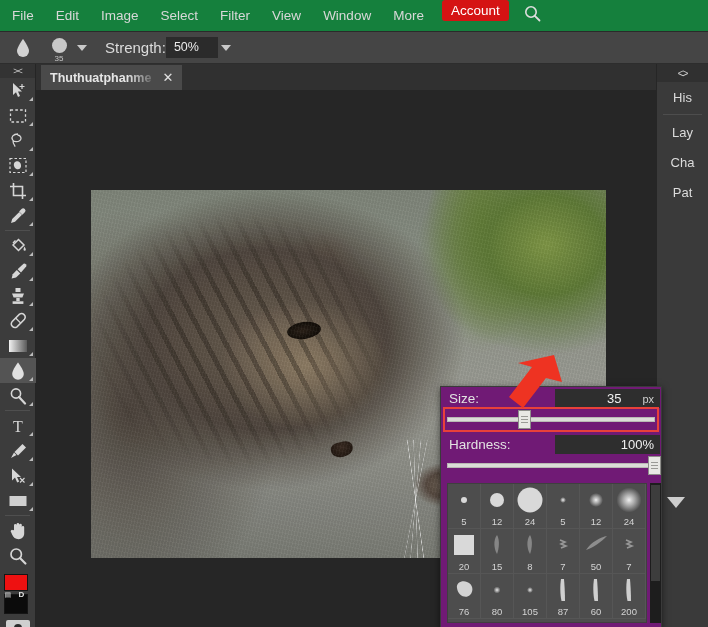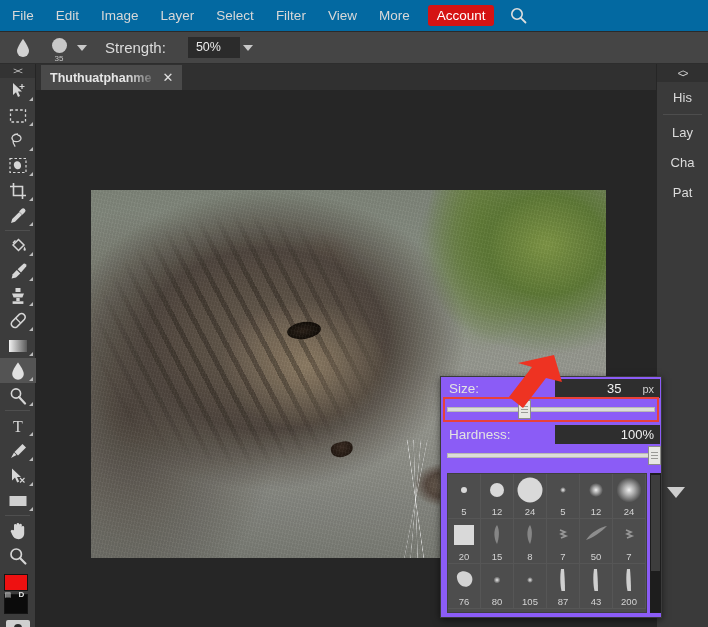--- a/index.html
+++ b/index.html
@@ -10,22 +10,22 @@
     overflow: hidden;
   }
   #app {
     position: relative; width: 708px; height: 627px;
     background: #2b2b2b;
   }
 
   
   .menubar {
     position: absolute; left: 0; top: 0; width: 708px; height: 32px;
-    background: #0369a1;
-    display: flex; align-items: center;
+    background: #15803d;
+    display: flex; align-items: flex-start;
     border-bottom: 1px solid #2a2a2a;
   }
   .menu-item {
     color: #d8d8d8; font-size: 13.5px;
     padding: 0 11px; height: 32px; line-height: 32px;
     white-space: nowrap; cursor: default;
   }
   .menu-item:first-child { padding-left: 12px; }
   .menu-item.account {
     background: #d51313; color: #ffffff;
@@ -64,21 +64,21 @@
     width: 0; height: 0;
     border-left: 5px solid transparent; border-right: 5px solid transparent;
     border-top: 6px solid #c9c9c9;
     margin-left: 3px;
   }
   .opt-label {
     color: #dcdcdc; font-size: 15px; margin-left: 18px;
   }
   .opt-value {
     background: #2b2b2b; color: #eaeaea; font-size: 12.5px;
-    padding: 2px 7px 3px 7px; margin-left: 22px; min-width: 52px;
+    padding: 2px 7px 3px 7px; margin-left: 0; min-width: 52px;
     border: 1px solid #2b2b2b;
   }
 
   
   .tabbar {
     position: absolute; left: 36px; top: 64px; width: 620px; height: 26px;
     background: #303030;
   }
   .doc-tab {
     position: absolute; left: 5px; top: 1px; height: 25px;
@@ -232,23 +232,23 @@
     color: #cfcfcf; font-size: 10px; letter-spacing: -1px;
   }
   .rr-tab {
     height: 30px; display: flex; align-items: center; justify-content: center;
     color: #dcdcdc; font-size: 13px;
   }
   .rr-sep { height: 1px; background: #4d4d4d; margin: 2px 6px; }
 
   
   .brushpanel {
-    position: absolute; left: 440px; top: 376px;
+    position: absolute; left: 440px; top: 386px;
     width: 222px; height: 242px;
-    background: #8b5cf6;
+    background: #701a75;
     border: 1px solid #3a3a3a;
     box-shadow: 0 2px 7px rgba(0,0,0,.55);
   }
   .bp-row {
     position: relative; height: 22px; display: flex; align-items: center;
   }
   .bp-label {
     color: #e2e2e2; font-size: 13.5px; padding-left: 8px;
   }
   .bp-field {
@@ -321,24 +321,24 @@
 </style>
 </head>
 <body>
 
 <div id="app">
 
   <div class="menubar">
     <div class="menu-item">File</div>
     <div class="menu-item">Edit</div>
     <div class="menu-item">Image</div>
-    <div class="menu-item">Layer</div>
     <div class="menu-item">Select</div>
     <div class="menu-item">Filter</div>
     <div class="menu-item">View</div>
+    <div class="menu-item">Window</div>
     <div class="menu-item">More</div>
     <div class="menu-item account">Account</div>
     <div class="search-btn">
       <svg width="17" height="17" viewBox="0 0 17 17">
         <circle cx="7" cy="7" r="5.2" fill="none" stroke="#dedede" stroke-width="1.6"></circle>
         <line x1="10.8" y1="10.8" x2="15.5" y2="15.5" stroke="#dedede" stroke-width="1.8" stroke-linecap="round"></line>
       </svg>
     </div>
   </div>
 
@@ -736,21 +736,21 @@
               </svg>
             </div>
             <div class="cap">87</div>
           </div>
           <div class="bp-cell">
             <div class="thumb">
               <svg width="30" height="28" viewBox="0 0 30 28">
                 <path d="M13 3 C12 9 12 18 13.5 25 L17 25 C17 17 16.5 9 16 3 z" fill="#cfcfcf"></path>
               </svg>
             </div>
-            <div class="cap">43</div>
+            <div class="cap">60</div>
           </div>
           <div class="bp-cell">
             <div class="thumb">
               <svg width="30" height="28" viewBox="0 0 30 28">
                 <path d="M13 3 C12 9 12 18 13.5 25 L17 25 C17 17 16.5 9 16 3 z" fill="#cfcfcf"></path>
               </svg>
             </div>
             <div class="cap">200</div>
           </div>
         </div>

